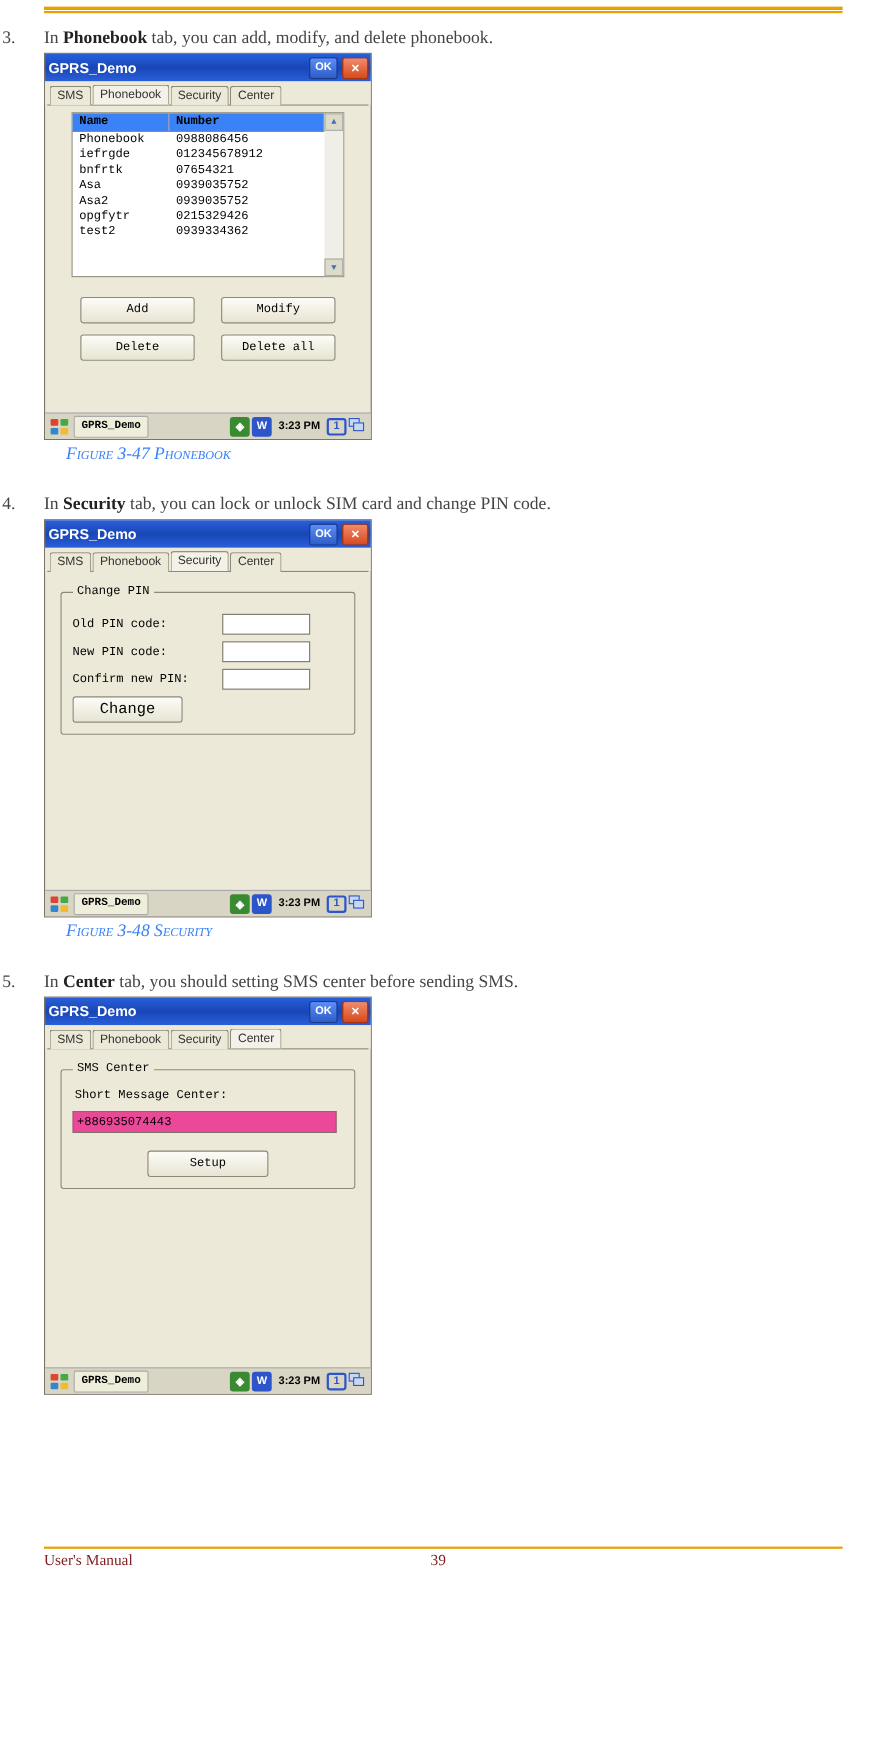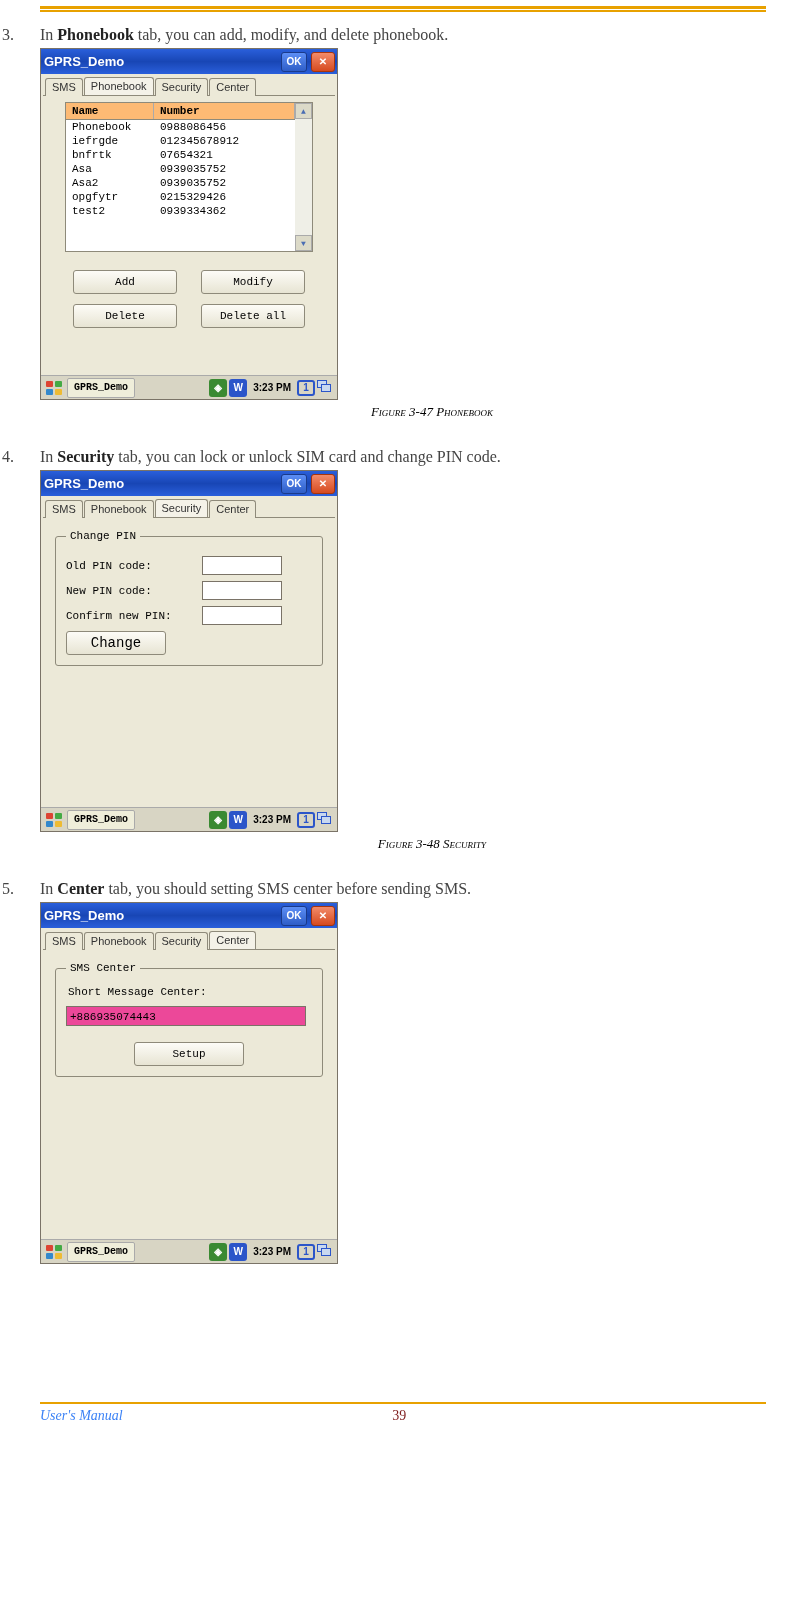--- a/index.html
+++ b/index.html
@@ -20,23 +20,22 @@
   .item-row { display: flex; align-items: baseline; }
   .num { width: 38px; font-size: 16px; color: #444; }
   .desc { font-size: 16px; color: #444; }
   .desc b { font-weight: bold; color: #222; }
   .screenshot-wrap { margin-left: 38px; margin-top: 4px; }
   .caption {
     margin-top: 4px;
     margin-left: 20px;
     font-style: italic;
     font-variant: small-caps;
-    font-size: 13px;
-    color: #000000;
-    text-align: center;
+    font-size: 16px;
+    color: #3b82f6;
   }
 
   
   .win {
     width: 298px;
     background: #ece9d8;
     border: 1px solid #7a7367;
     font-family: Tahoma, Verdana, sans-serif;
     font-size: 11px;
     color: #000;
@@ -100,21 +99,21 @@
     background: #fff;
     font-family: "Courier New", monospace;
     font-size: 11px;
     height: 150px;
     display: flex;
     margin-bottom: 18px;
     margin-left: 16px;
     margin-right: 16px;
   }
   .list-cols { flex: 1; }
-  .list-head { display: flex; background: #fdba74; border-bottom: 1px solid #8e8a7a; }
+  .list-head { display: flex; background: #3b82f6; border-bottom: 1px solid #8e8a7a; }
   .list-head div {
     padding: 2px 6px; font-weight: bold;
     border-right: 1px solid #aaa;
     font-family: "Courier New", monospace;
   }
   .col-name { width: 88px; }
   .col-num { flex: 1; }
   .list-row { display: flex; }
   .list-row div { padding: 1px 6px; }
   .list-row .cname { width: 88px; }
@@ -225,21 +224,21 @@
 
   .footer-line {
     height: 2px; background: #e8a100;
     margin: 0 40px 4px 40px;
   }
   .footer {
     display: flex; justify-content: space-between;
     padding: 0 40px 10px 40px;
     font-size: 14px;
   }
-  .footer .fm { color: #3b82f6; font-style: italic; }
+  .footer .fm { color: #7f1d1d; }
   .footer .pg { color: #7f1d1d; }
   .center-body { height: 290px; }
 </style>
 </head>
 <body>
 
 <div class="top-bar"></div>
 
 <div class="content">
 

